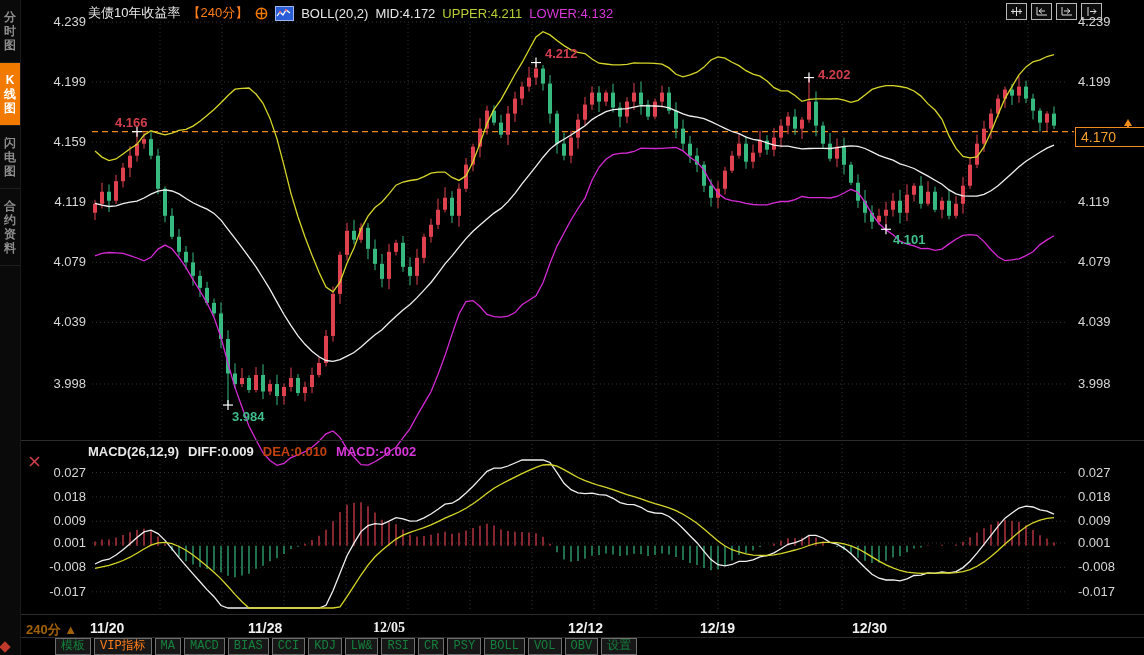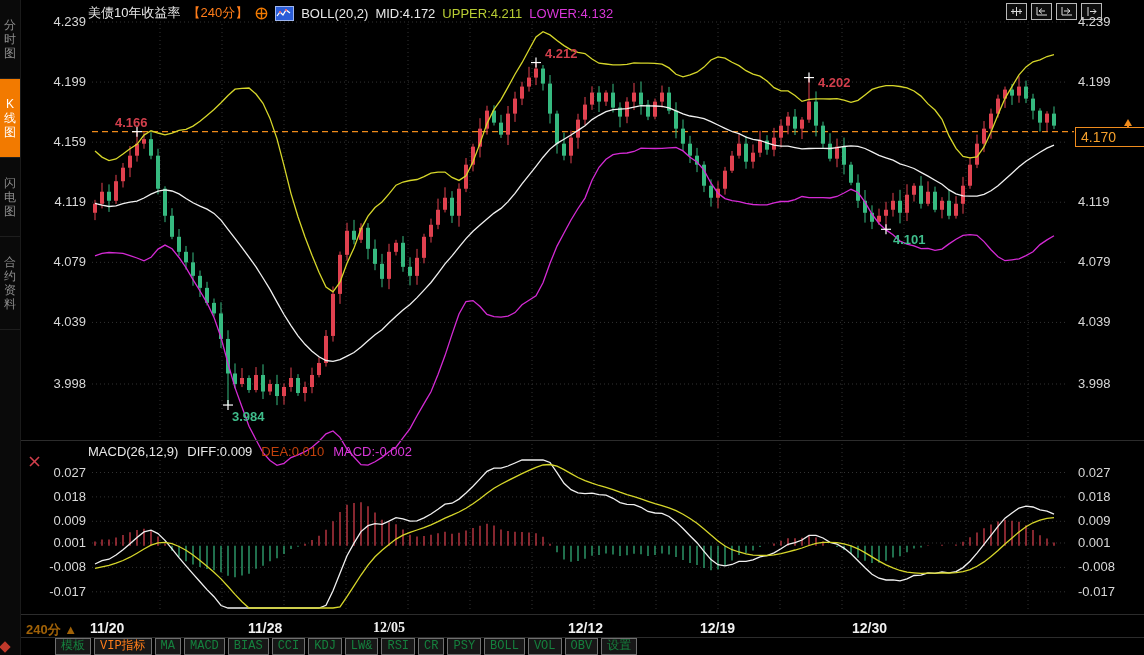--- a/index.html
+++ b/index.html
@@ -7,42 +7,42 @@
        font-family:"Liberation Sans",sans-serif;-webkit-font-smoothing:none;}
   .abs{position:absolute;}
   svg#chart-svg{position:absolute;left:0;top:0;cursor:crosshair;}
   .grid{stroke:#323232;stroke-width:1;stroke-dasharray:1 3;fill:none;}
   .band{fill:none;stroke-width:1.3;}
   .sep{position:absolute;background:#2c2c2c;}
   
   #sidebar{left:0;top:0;width:20px;height:655px;background:#0a0a0a;border-right:1px solid #1a1a1a;}
   .side-item{width:20px;padding:6px 0;color:#8d8d8d;font-size:12px;line-height:14px;
              text-align:center;border-bottom:1px solid #1e1e1e;cursor:pointer;}
-  .side-item span{display:block;width:13px;margin:12px auto;word-break:break-all;}
+  .side-item span{display:block;width:13px;margin:4px auto;word-break:break-all;font-weight:bold;}
   .side-item.active{background:#f27a00;color:#fff;}
   
   #header{left:88px;top:4px;display:flex;align-items:center;gap:7px;font-size:13px;color:#e8e8e8;white-space:nowrap;}
   .hdr-period{color:#ff7d1a;}
   .hdr-upper{color:#b8cc33;}
   .hdr-lower{color:#d937d9;}
   .icon-target{width:13px;height:13px;display:inline-block;}
   .icon-minichart{width:17px;height:13px;display:inline-block;background:#2b5dd7;border:1px solid #9db6f0;}
   
   #top-icons{left:1006px;top:3px;display:flex;gap:4px;}
   .t-icon{width:19px;height:15px;border:1px solid #b9b9b9;background:#0d0d0d;display:flex;align-items:center;justify-content:center;cursor:pointer;}
   
   .tick{position:absolute;height:16px;font-size:13px;color:#d8d8d8;}
   #y-left,#m-left{left:24px;top:0;width:62px;height:655px;}
   #y-left .tick,#m-left .tick{width:62px;text-align:right;}
   #y-right,#m-right{left:1078px;top:0;width:62px;height:655px;}
   
   #annotations{left:0;top:0;width:1144px;height:655px;pointer-events:none;}
   .ann{position:absolute;font-size:13px;font-weight:bold;white-space:nowrap;}
   
-  #macd-header{left:88px;top:444px;display:flex;gap:9px;font-size:13px;color:#e8e8e8;white-space:nowrap;}
+  #macd-header{left:88px;top:444px;display:flex;gap:9px;font-size:13px;color:#e8e8e8;white-space:nowrap;font-weight:bold;}
   .mh-dea{color:#c2410c;}
   .mh-macd{color:#d937d9;}
   
   #badge{left:1075px;top:127px;width:63px;height:18px;border:1px solid #f08c1e;background:#000;
          color:#f5a02c;font-size:14px;line-height:18px;padding-left:5px;}
   
   #period-label{left:26px;top:621px;color:#a16207;font-size:13px;font-weight:bold;}
   .date{position:absolute;top:620px;color:#f0f0f0;font-size:14px;font-weight:bold;}
   #watermark{right:10px;top:592px;font-size:37px;color:#e4e4e4;letter-spacing:1px;font-family:"DejaVu Sans",sans-serif;}
   #bottom-menu{left:16px;top:638px;display:flex;gap:3px;font-family:"Liberation Mono",monospace;font-size:12px;}
@@ -629,21 +629,21 @@
       <div class="tick" style="top: 513.305px; left: 0px;">0.009</div>
       <div class="tick" style="top: 534.995px; left: 0px;">0.001</div>
       <div class="tick" style="top: 559.398px; left: 0px;">-0.008</div>
       <div class="tick" style="top: 583.8px; left: 0px;">-0.017</div>
     </div>
 
   <div id="annotations" class="abs">
       <div class="ann" style="left: 115px; top: 114.651px; color: rgb(210, 63, 76);">4.166</div>
       <div class="ann" style="left: 232px; top: 409.029px; color: rgb(63, 189, 139);">3.984</div>
       <div class="ann" style="left: 545px; top: 45.556px; color: rgb(210, 63, 76);">4.212</div>
-      <div class="ann" style="left: 818px; top: 75px; color: rgb(210, 63, 76);">4.202</div>
+      <div class="ann" style="left: 818px; top: 67px; color: rgb(210, 63, 76);">4.202</div>
       <div class="ann" style="left: 893px; top: 232.286px; color: rgb(63, 189, 139);">4.101</div>
     </div>
 
   <div id="macd-header" class="abs">
     <span>MACD(26,12,9)</span>
     <span>DIFF:0.009</span>
     <span class="mh-dea">DEA:0.010</span>
     <span class="mh-macd">MACD:-0.002</span>
   </div>
 

